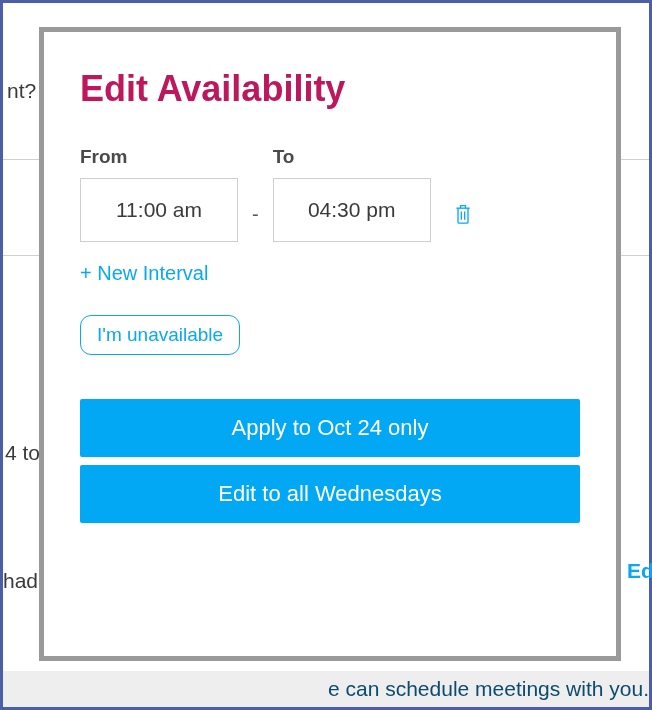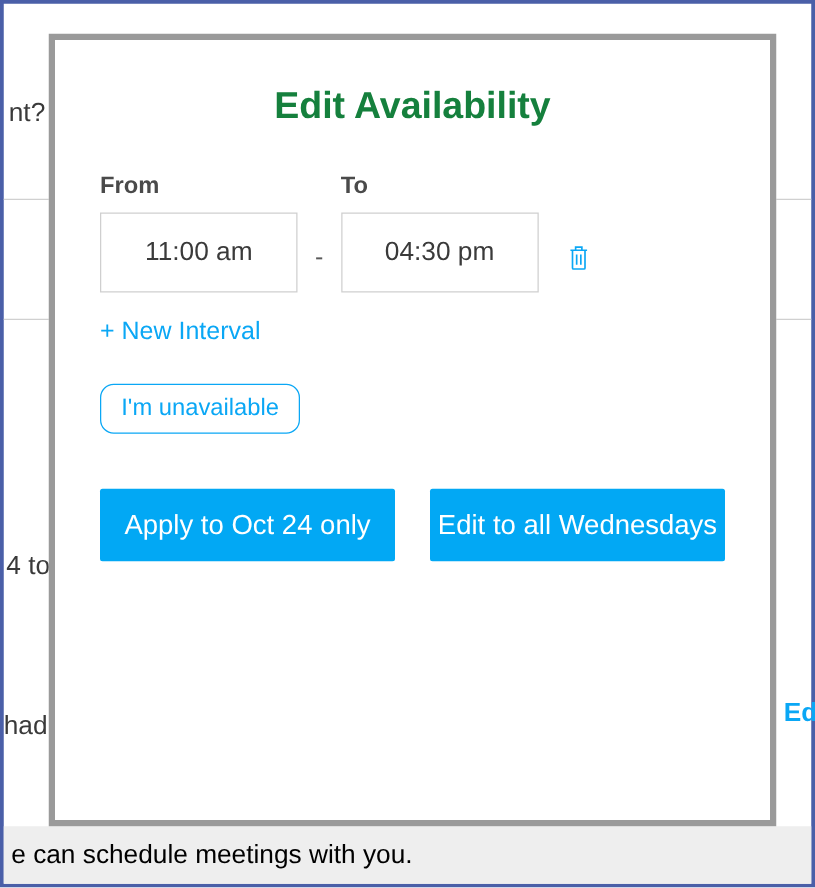--- a/index.html
+++ b/index.html
@@ -30,45 +30,45 @@
   .bg-divider {
     position: absolute;
     left: 0;
     height: 1px;
     width: 100%;
     background: #d0d0d0;
   }
   .bg-footer-band {
     position: absolute;
     left: 0; right: 0; bottom: 0;
-    height: 46px;
+    height: 36px;
     background: #eeeeee;
-    color: #000000;
+    color: #0c4a6e;
     font-size: 21px;
     padding-left: 6px;
     display: flex;
     align-items: center;
+    justify-content: flex-end;
   }
 
   
   .modal {
     position: absolute;
     left: 36px;
     top: 24px;
     width: 582px;
     height: 634px;
     background: #ffffff;
     border: 5px solid #9a9a9a;
     padding: 36px 36px 28px 36px;
   }
   .modal-title {
-    text-align: center;
-    font-size: 30px;
+    font-size: 36px;
     font-weight: 700;
-    color: #15803d;
+    color: #be185d;
     margin-bottom: 36px;
   }
   .row {
     display: flex;
     align-items: flex-end;
     gap: 14px;
   }
   .col {
     display: flex;
     flex-direction: column;
@@ -140,22 +140,22 @@
     color: #ffffff;
     border: none;
     border-radius: 2px;
     font-size: 22px;
     cursor: pointer;
     font-family: inherit;
   }
   .btn-group {
     margin-top: 44px;
     display: flex;
-    flex-direction: row;
-    gap: 28px;
+    flex-direction: column;
+    gap: 8px;
   }
   .footer-row {
     margin-top: 30px;
     display: flex;
     justify-content: space-between;
     align-items: center;
   }
   .link-multiple {
     color: #0aa7f5;
     font-size: 22px;

